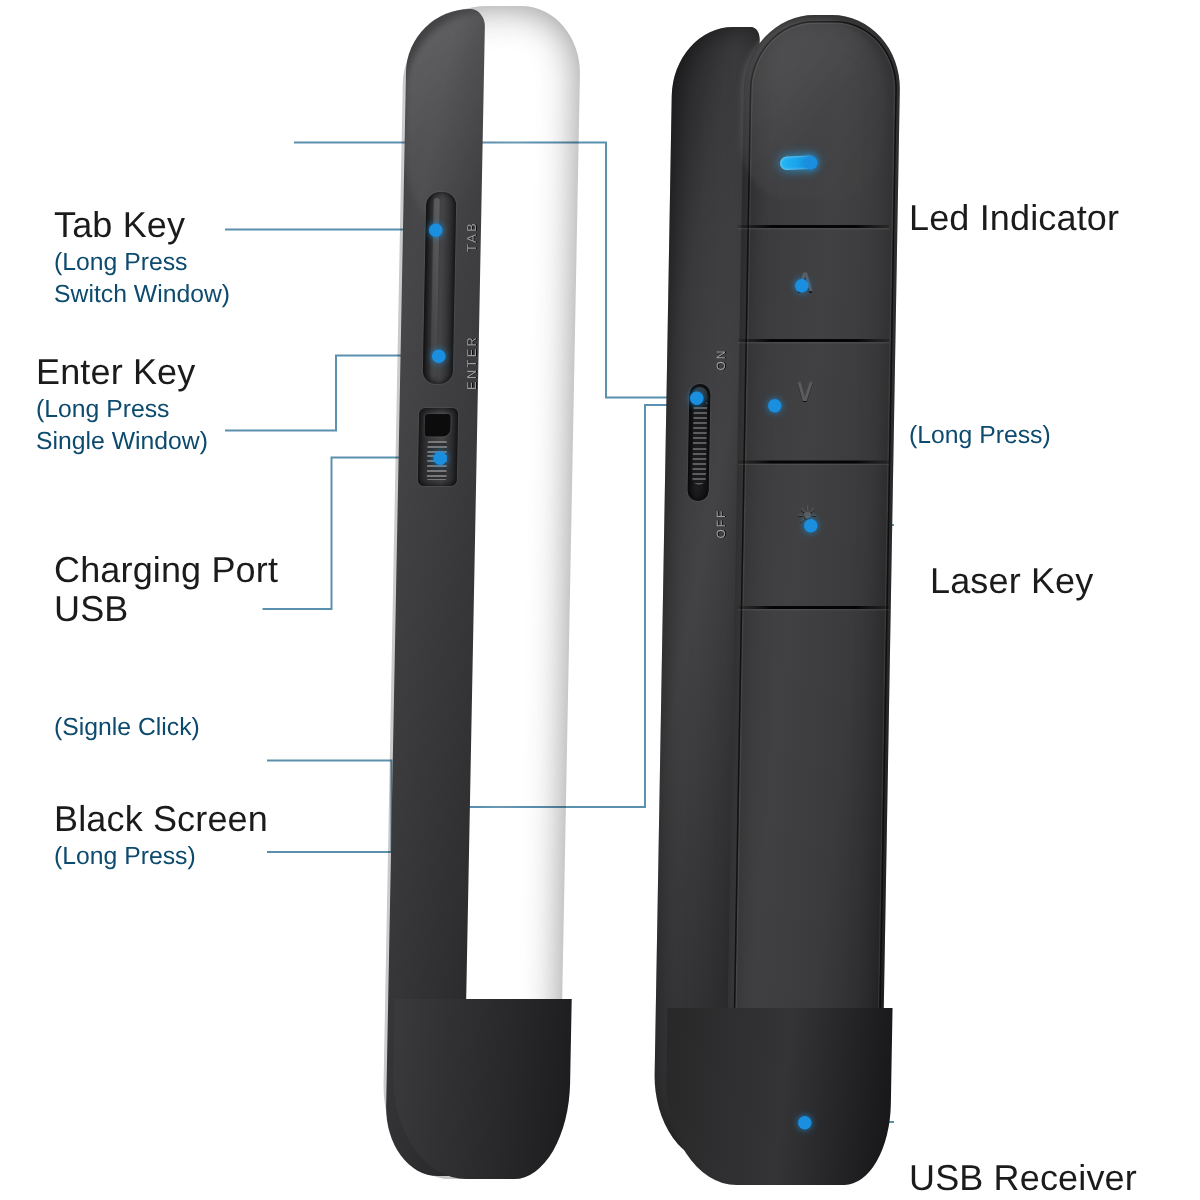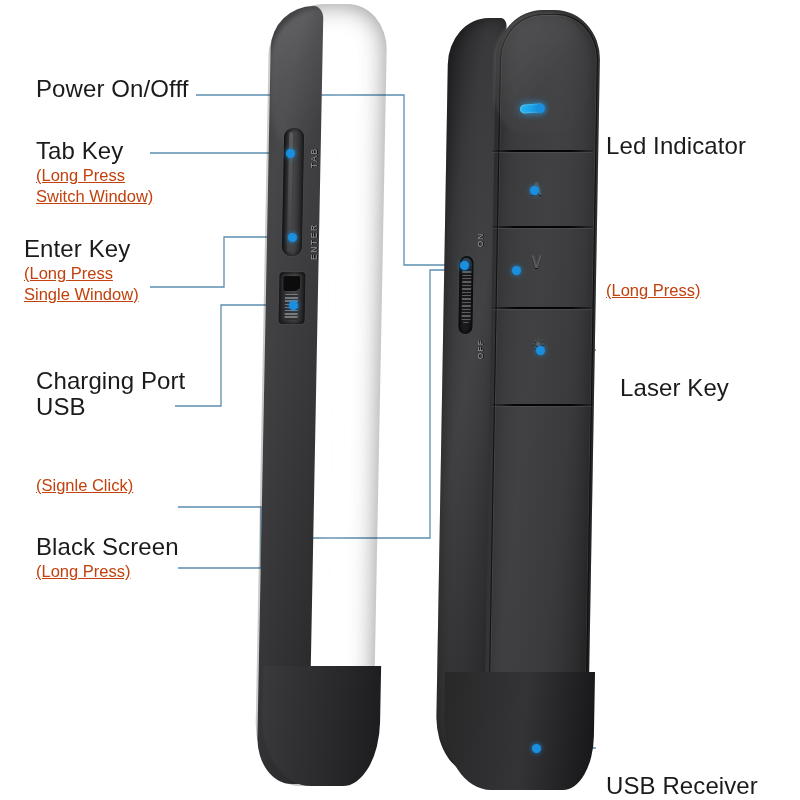--- a/index.html
+++ b/index.html
@@ -19,25 +19,24 @@
   .callout{position:absolute;}
   .callout .title{
     font-size:24px;
     color:#1b1b1b;
     line-height:1.08;
     letter-spacing:.1px;
     white-space:nowrap;
   }
   .callout .sub{
     font-size:16.5px;
-    color:#c2410c;
+    color:#0c4a6e;
     line-height:1.22;
     white-space:nowrap;
     margin-top:1px;
-    text-decoration:underline;
   }
   .callout.right{left:0;margin-top:39px;}
   .callout.left{left:0;}
 
   
   #device-left{
     position:absolute;
     left:252px;top:4px;
     width:148px;height:782px;
   }
@@ -337,23 +336,20 @@
   <div class="dot" style="left:286px;top:149px"></div>
   <div class="dot" style="left:288px;top:233px"></div>
   <div class="dot" style="left:289px;top:301px"></div>
   <div class="dot" style="left:460px;top:261px"></div>
   <div class="dot" style="left:512px;top:266px"></div>
   <div class="dot" style="left:530px;top:186px"></div>
   <div class="dot" style="left:536px;top:104px"></div>
   <div class="dot" style="left:536px;top:346px"></div>
   <div class="dot" style="left:532px;top:744px"></div>
 
-  <div class="callout left" style="left:36px;top:76px">
-    <div class="title">Power On/Offf</div>
-  </div>
 
   <div class="callout left" style="left:36px;top:138px">
     <div class="title">Tab Key</div>
     <div class="sub">(Long Press</div>
     <div class="sub">Switch Window)</div>
   </div>
 
   <div class="callout left" style="left:24px;top:236px">
     <div class="title">Enter Key</div>
     <div class="sub">(Long Press</div>

